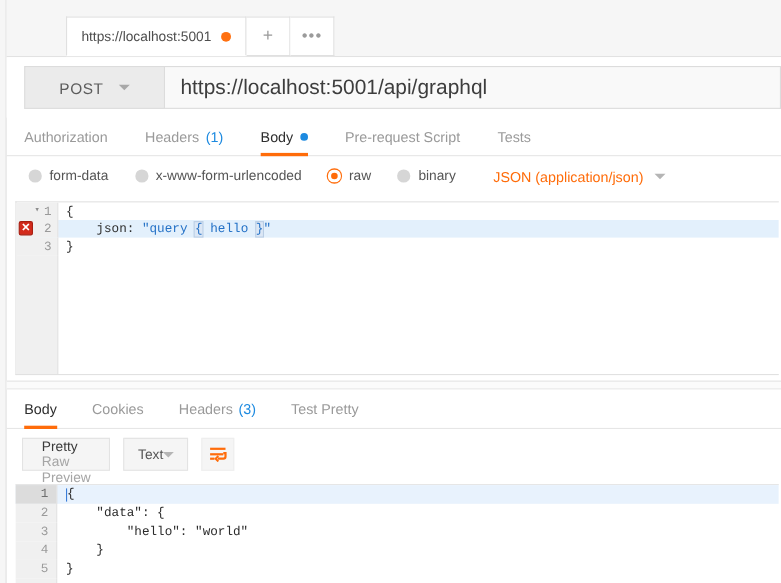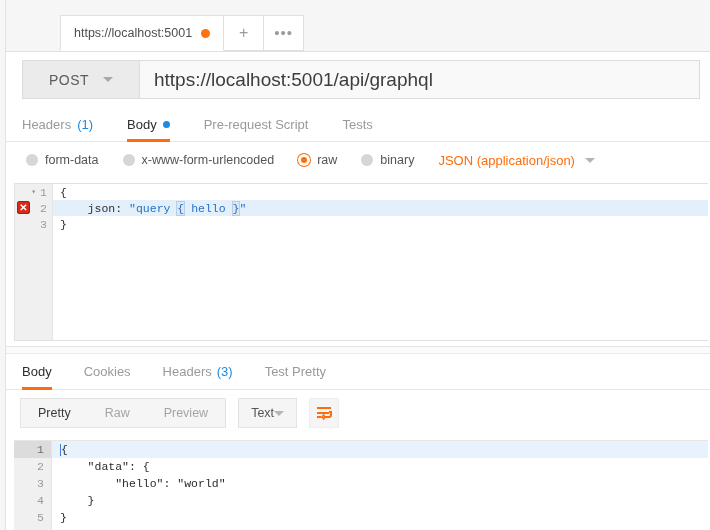--- a/index.html
+++ b/index.html
@@ -36,21 +36,21 @@
     background: #ffffff; border: 1px solid #e0e0e0; border-left: none;
     border-bottom: 1px solid #e0e0e0;
     color: #9b9b9b; font-size: 16px;
   }
   .tab-btn.dots { font-size: 15px; letter-spacing: 1px; line-height: 10px; }
 
   
   .urlbar { position: absolute; left: 6px; top: 52px; right: 0; height: 55px; background: #ffffff; }
   .url-row { position: absolute; left: 16px; top: 8px; display: flex; height: 39px; }
   .method {
-    width: 118px; background: #ebebeb; border: 1px solid #dcdcdc;
+    width: 128px; background: #ebebeb; border: 1px solid #dcdcdc;
     display: flex; align-items: center; justify-content: center; gap: 14px;
     font-size: 14px; color: #5c5c5c; letter-spacing: .5px;
   }
   .caret { width: 0; height: 0; border-left: 5px solid transparent; border-right: 5px solid transparent; border-top: 5px solid #a8a8a8; }
   .urlfield {
     width: 560px; background: #f9f9f9; border: 1px solid #dcdcdc; border-left: none;
     display: flex; align-items: center; padding-left: 14px;
     font-size: 19px; color: #3d3d3d;
   }
 
@@ -71,21 +71,21 @@
   .rtab .bluedot { width: 7px; height: 7px; border-radius: 50%; background: #1d8ae0; }
 
   
   .bodytype {
     position: absolute; left: 6px; top: 142px; right: 0; height: 36px;
     display: flex; align-items: center; padding-left: 20px;
   }
   .radio-opt { display: flex; align-items: center; gap: 7px; margin-right: 24px; font-size: 12.5px; color: #555555; text-align: right; }
   .radio { width: 12px; height: 12px; border-radius: 50%; background: #d6d6d6; flex: none; }
   .radio.on { background: #ff6c0a; box-shadow: inset 0 0 0 3px #ffffff, 0 0 0 1px #ff6c0a; }
-  .jsonsel { display: flex; align-items: center; gap: 10px; color: #ff6c0a; font-size: 13px; margin-left: 0; }
+  .jsonsel { display: flex; align-items: center; gap: 10px; color: #ff6c0a; font-size: 13px; margin-left: 10px; }
   .caret-gray { width: 0; height: 0; border-left: 5px solid transparent; border-right: 5px solid transparent; border-top: 5px solid #b5b5b5; }
 
   
   .editor {
     position: absolute; left: 14px; top: 183px; width: 694px; height: 158px;
     background: #ffffff; border: 1px solid #e1e1e1; border-right: none; overflow: hidden;
   }
   .ed-row { position: relative; height: 16px; display: flex; }
   .ed-row.hl { background: #e3f0fc; }
   .gutter {
@@ -125,21 +125,21 @@
     font-size: 13px; color: #9a9a9a; position: relative;
   }
   .restab.active { color: #2e2e2e; }
   .restab.active::after {
     content: ""; position: absolute; left: 0; right: 0; bottom: -1px; height: 3px; background: #ff6c0a;
   }
   .restab .count { color: #1d8ae0; }
 
   
   .restool { position: absolute; left: 6px; top: 390px; right: 0; height: 46px; display: flex; align-items: center; padding-left: 14px; gap: 12px; }
-  .segment { display: flex; height: 30px; background: #f5f5f5; border: 1px solid #e3e3e3; }
+  .segment { display: flex; height: 30px; background: #f5f5f5; border: 1px solid #e3e3e3; flex-direction: column; }
   .seg {
     display: flex; align-items: center; padding: 0 17px; font-size: 12.5px; color: #a5a5a5;
   }
   .seg.active { color: #3a3a3a; }
   .textsel {
     display: flex; align-items: center; height: 30px; padding: 0 12px;
     background: #f5f5f5; border: 1px solid #e3e3e3; font-size: 12.5px; color: #555555;
   }
   .wrapbtn {
     width: 30px; height: 30px; background: #f5f5f5; border: 1px solid #eeeeee;
@@ -189,20 +189,23 @@
         <span>POST</span>
         <span class="caret"></span>
       </div>
       <div class="urlfield">
         <span>https://localhost:5001/api/graphql</span>
       </div>
     </div>
   </div>
 
   <div class="reqtabs">
+    <div class="rtab">
+      <span>Authorization</span>
+    </div>
     <div class="rtab">
       <span>Headers</span>
       <span class="count">(1)</span>
     </div>
     <div class="rtab active">
       <span>Body</span>
       <span class="bluedot"></span>
     </div>
     <div class="rtab">
       <span>Pre-request Script</span>

